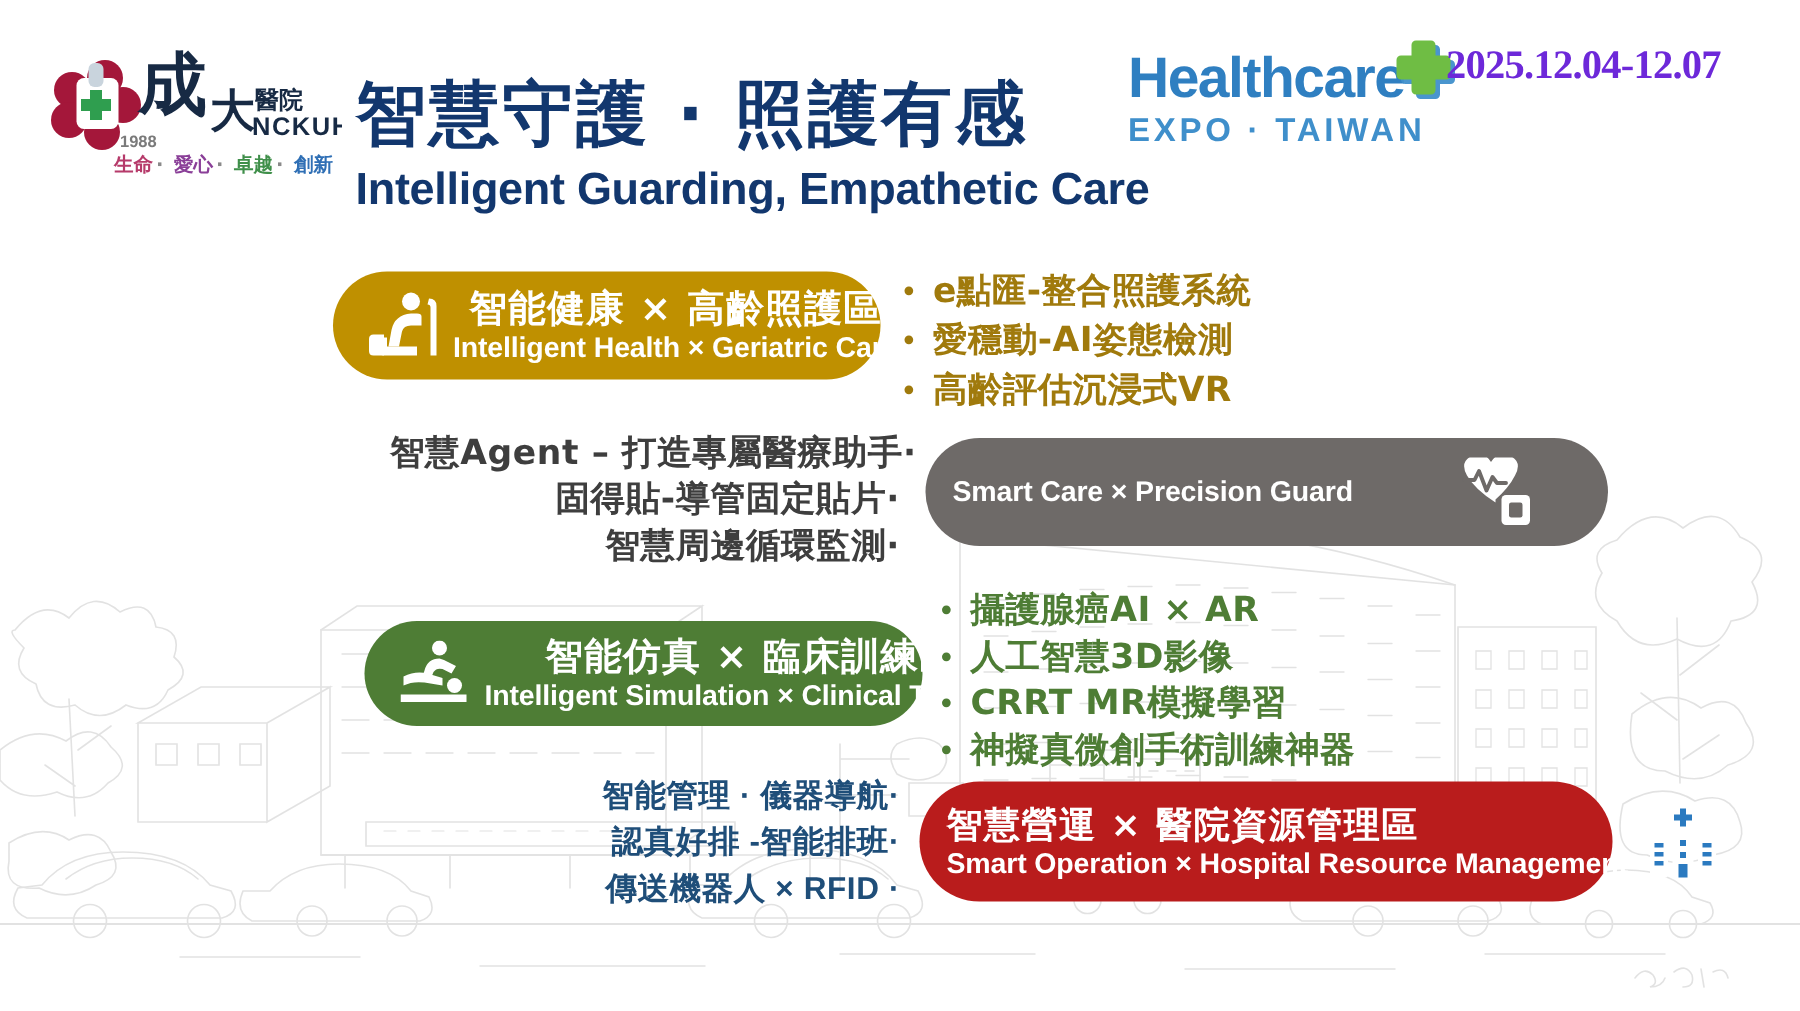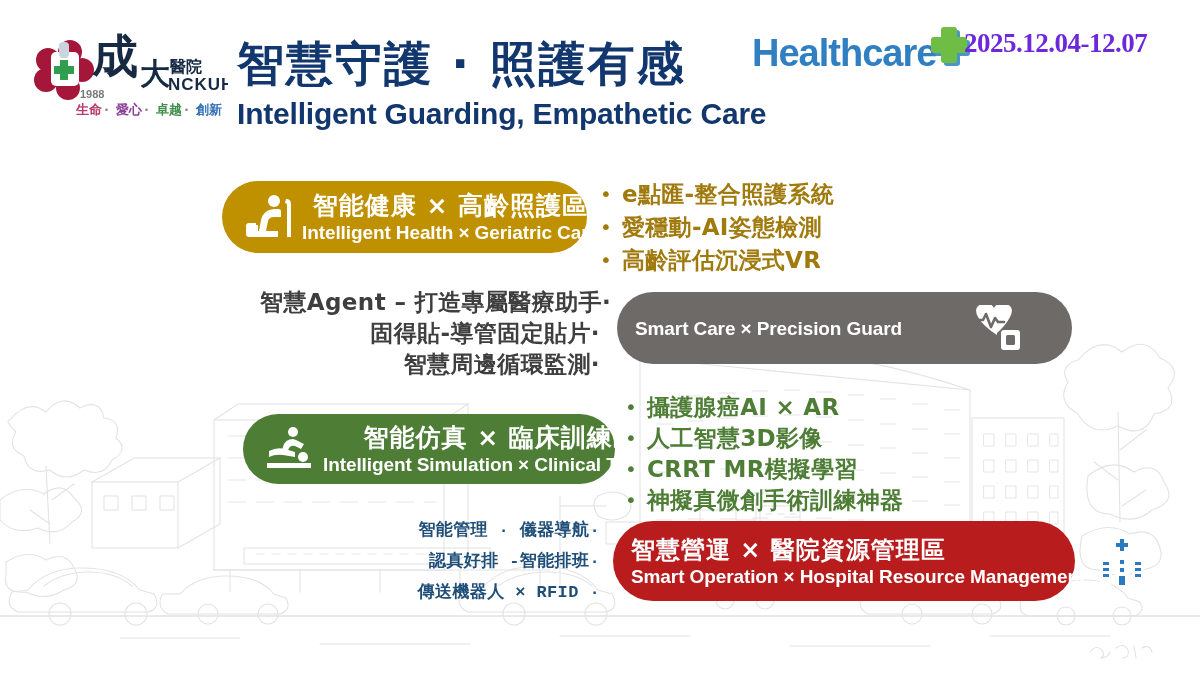--- a/index.html
+++ b/index.html
@@ -15,21 +15,21 @@
   #bg-sketch{position:absolute;left:0;top:300px;width:1200px;height:374px;z-index:0;opacity:.85;}
 
   
   .header{position:absolute;left:0;top:0;width:1200px;height:160px;z-index:5;}
 
   
   .logo{position:absolute;left:18px;top:22px;width:210px;height:98px;}
   .logo svg{display:block;}
 
   
-  .title-block{position:absolute;left:237px;top:35px;}
+  .title-block{position:absolute;left:237px;top:48px;}
   .title-zh{
     font-size:47px;line-height:58px;letter-spacing:2px;
     color:#12376e;font-weight:700;white-space:nowrap;
     font-family:"DejaVu Sans","Liberation Sans",sans-serif;
   }
   .title-en{
     font-size:30px;line-height:38px;color:#12376e;font-weight:700;
     white-space:nowrap;margin-top:2px;letter-spacing:-0.2px;
     font-family:"Liberation Sans",sans-serif;
   }
@@ -117,22 +117,22 @@
   
   .rlist{position:absolute;z-index:4;text-align:right;}
   .rlist .r-row{white-space:nowrap;font-weight:700;letter-spacing:0.4px;}
   #rlist-2{left:260px;top:287px;width:340px;color:#3e3e3e;}
   #rlist-2 .r-row{
     font-size:23px;line-height:31px;
     font-family:"DejaVu Sans","Liberation Sans",sans-serif;
   }
   #rlist-4{left:330px;top:515px;width:270px;color:#1f4e79;}
   #rlist-4 .r-row{
-    font-size:17px;line-height:31px;
-    font-family:Liberation Mono, monospace;
+    font-size:21px;line-height:31px;
+    font-family:Liberation Sans, sans-serif;
   }
 </style>
 </head>
 <body>
 
 <div id="stage">
 
   <svg id="bg-sketch" viewBox="0 0 1200 374" preserveAspectRatio="none" aria-hidden="true">
     <g stroke="#dedede" stroke-width="1.1" fill="none" stroke-linecap="round">
 
@@ -257,20 +257,21 @@
     </div>
 
     <div class="title-block">
       <div class="title-zh">智慧守護 · 照護有感</div>
       <div class="title-en">Intelligent Guarding, Empathetic Care</div>
     </div>
 
     <div class="expo">
       <div class="expo-left">
         <div class="expo-healthcare"><span>Healthcare</span><span class="expo-reg">®</span></div>
+        <div class="expo-taiwan">EXPO · TAIWAN</div>
       </div>
       <svg class="expo-cross" viewBox="0 0 42 42" aria-hidden="true">
         <path d="M16 3 h10 a3 3 0 0 1 3 3 v7 h7 a3 3 0 0 1 3 3 v10 a3 3 0 0 1 -3 3 h-7 v7 a3 3 0 0 1 -3 3 h-10 a3 3 0 0 1 -3 -3 v-7 h-7 a3 3 0 0 1 -3 -3 v-10 a3 3 0 0 1 3 -3 h7 v-7 a3 3 0 0 1 3 -3z" fill="#3f8fcb" transform="translate(3,3)" opacity="0.95"></path>
         <path d="M16 3 h10 a3 3 0 0 1 3 3 v7 h7 a3 3 0 0 1 3 3 v10 a3 3 0 0 1 -3 3 h-7 v7 a3 3 0 0 1 -3 3 h-10 a3 3 0 0 1 -3 -3 v-7 h-7 a3 3 0 0 1 -3 -3 v-10 a3 3 0 0 1 3 -3 h7 v-7 a3 3 0 0 1 3 -3z" fill="#6fbd44"></path>
       </svg>
       <div class="expo-right">
         <div class="expo-date">2025.12.04-12.07</div>
       </div>
     </div>
   </div>

